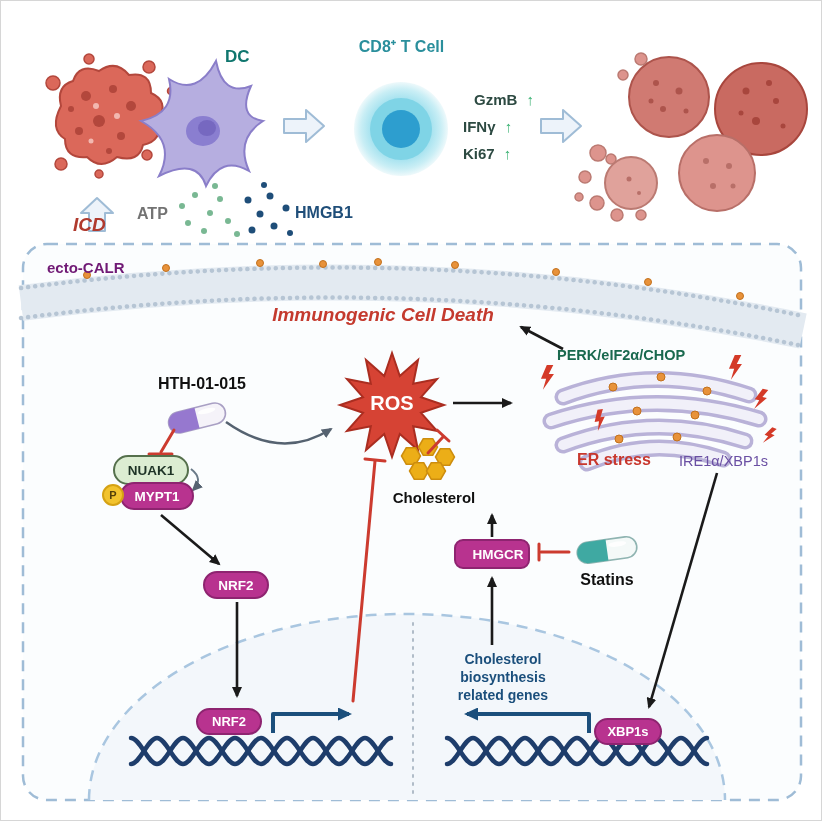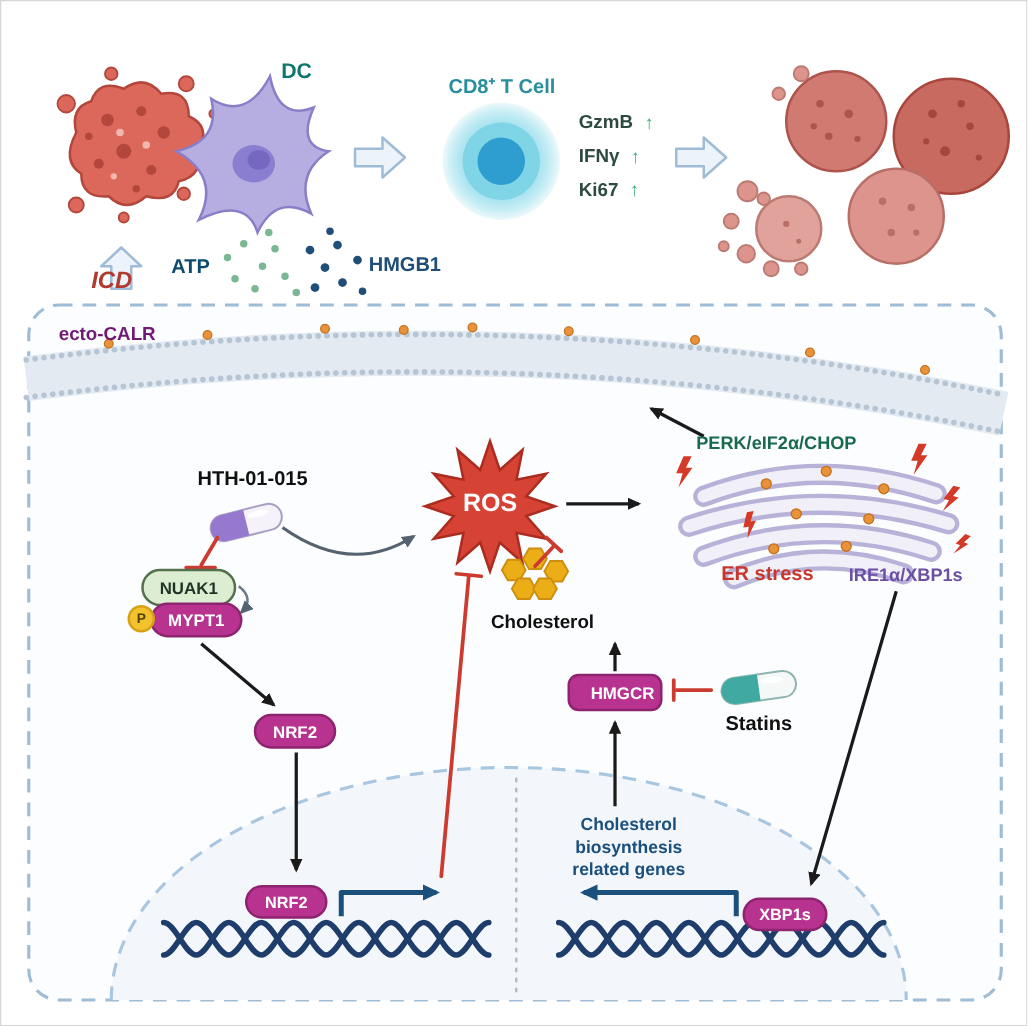--- a/index.html
+++ b/index.html
@@ -266,53 +266,54 @@
     <line x1="538" y1="543" x2="538" y2="559"></line>
     <line x1="374" y1="460" x2="352" y2="700"></line>
     <line x1="364" y1="458" x2="384" y2="460"></line>
     <line x1="427" y1="452" x2="442" y2="436"></line>
     <line x1="436" y1="429" x2="448" y2="440"></line>
   </g>
 </svg>
 
 <div class="lbl" style="left:224px;top:46px;font-size:17px;font-weight:bold;color:#0f766e;">DC</div>
 
-<div class="lbl" style="left:338px;top:56px;width:125px;text-align:center;font-size:16px;font-weight:bold;color:#2a8f9c;">CD8⁺ T Cell</div>
-
-<div class="lbl mrow" style="left:462px;top:88px;font-size:15px;font-weight:bold;color:#2d4a42;">
+<div class="lbl" style="left:338px;top:34px;width:125px;text-align:center;font-size:16px;font-weight:bold;color:#2a8f9c;">CD8⁺ T Cell</div>
+
+<div class="lbl mrow" style="left:473px;top:88px;font-size:15px;font-weight:bold;color:#2d4a42;">
   <span>GzmB</span>
   <span style="color:#3bb273;margin-left:5px;">↑</span>
 </div>
 <div class="lbl mrow" style="left:462px;top:115px;font-size:15px;font-weight:bold;color:#2d4a42;">
   <span>IFNγ</span>
   <span style="color:#3bb273;margin-left:5px;">↑</span>
 </div>
 <div class="lbl mrow" style="left:462px;top:142px;font-size:15px;font-weight:bold;color:#2d4a42;">
   <span>Ki67</span>
   <span style="color:#3bb273;margin-left:5px;">↑</span>
 </div>
 
 <div class="lbl" style="left:72px;top:174px;width:50px;text-align:left;font-style:italic;font-weight:bold;font-size:19px;color:#b03a2e;margin-top:39px;">ICD</div>
 
-<div class="lbl" style="left:136px;top:204px;font-size:16px;font-weight:bold;color:#0c4a6e;">ATP</div>
+<div class="lbl" style="left:136px;top:204px;font-size:16px;font-weight:bold;color:#737373;">ATP</div>
 
 <div class="lbl" style="left:294px;top:203px;font-size:16px;font-weight:bold;color:#1f4e79;">HMGB1</div>
 
 <div class="lbl" style="left:46px;top:258px;font-size:15px;font-weight:bold;color:#701a75;">ecto-CALR</div>
 
+<div class="lbl" style="left:250px;top:303px;width:264px;text-align:center;font-size:19px;font-weight:bold;font-style:italic;color:#c43a2e;">Immunogenic Cell Death</div>
 
 <div class="lbl" style="left:146px;top:374px;width:110px;text-align:center;font-size:16px;font-weight:bold;color:#101010;">HTH-01-015</div>
 
 <div class="lbl" style="left:351px;top:391px;width:80px;text-align:center;font-size:20px;font-weight:bold;color:#ffffff;z-index:2;">ROS</div>
 
 <div class="lbl" style="left:556px;top:346px;font-size:14.5px;font-weight:bold;color:#19694e;">PERK/eIF2α/CHOP</div>
 
 <div class="lbl" style="left:576px;top:450px;font-size:16px;font-weight:bold;color:#c8372d;">ER stress</div>
 
-<div class="lbl" style="left:678px;top:452px;font-size:14.5px;font-weight:bold;color:#6a4fa3;">IRE1α/XBP1s</div>
+<div class="lbl" style="left:678px;top:452px;font-size:14.5px;font-weight:normal;color:#6a4fa3;">IRE1α/XBP1s</div>
 
 <div class="lbl" style="left:378px;top:488px;width:110px;text-align:center;font-size:15px;font-weight:bold;color:#101010;">Cholesterol</div>
 
 <div class="lbl" style="left:570px;top:570px;width:72px;text-align:center;font-size:16px;font-weight:bold;color:#101010;">Statins</div>
 
 
 <div class="lbl pre" style="left:442px;top:649px;width:120px;text-align:center;font-size:14px;font-weight:bold;color:#1b4f7c;line-height:18px;">Cholesterol
 biosynthesis
 related genes</div>
 

